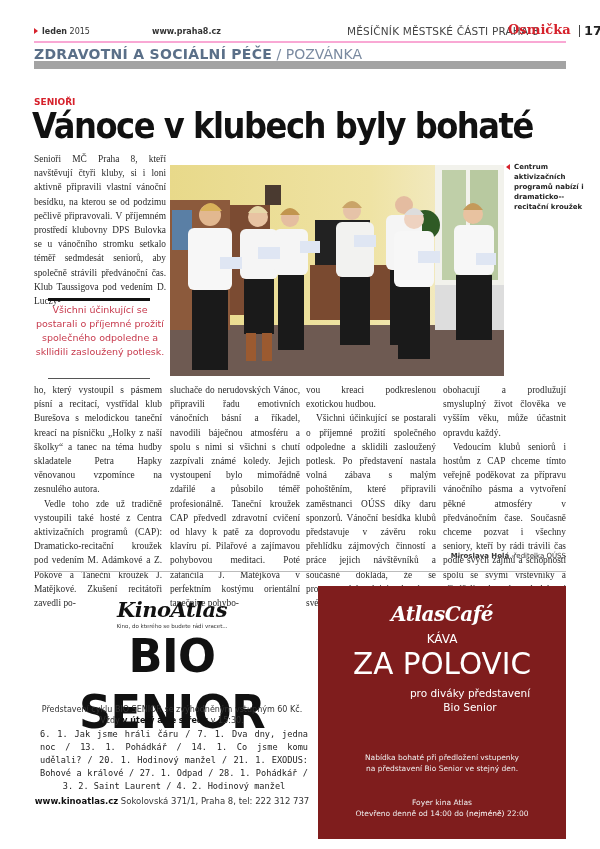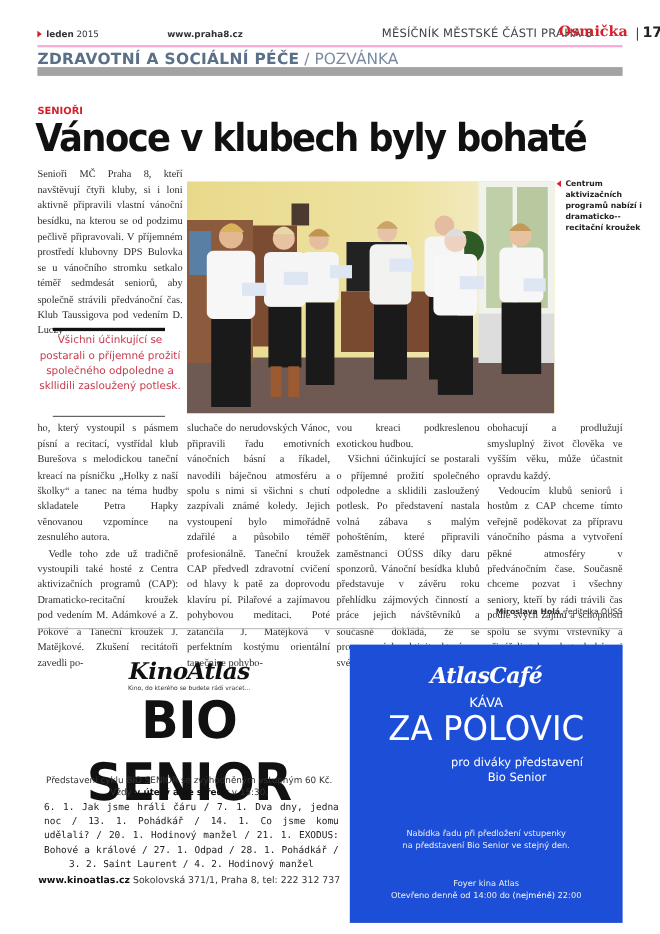--- a/index.html
+++ b/index.html
@@ -52,21 +52,21 @@
   .kino-logo { position: absolute; left: 0; width: 276px; top: 7px; font-family: "DejaVu Serif", serif; font-style: italic; font-weight: bold; font-size: 21px; letter-spacing: -0.5px; }
   .kino-tag { position: absolute; left: 0; width: 276px; top: 33px; font-size: 5.5px; color: #333; }
   .bio { position: absolute; left: 0; width: 276px; top: 38px; font-weight: bold; font-size: 47px; letter-spacing: -0.5px; line-height: 56px; transform: scaleX(0.95); }
   .ad-desc { position: absolute; left: 0; width: 276px; top: 94px; font-size: 8px; line-height: 11px; color: #333; margin-top: 20px; }
   .ad-desc b { font-weight: bold; color: #111; }
   .films { position: absolute; left: 6px; width: 268px; top: 138px; font-family: "DejaVu Sans Mono", monospace; font-size: 8.6px; line-height: 13px; text-align: justify; text-align-last: center; color: #222; }
   .films b { font-weight: normal; }
   .kino-foot { position: absolute; left: 0; width: 276px; top: 206px; font-size: 8.5px; color: #333; }
   .kino-foot b { font-weight: bold; color: #111; }
 
-  .ad-right { position: absolute; left: 318px; top: 586px; width: 248px; height: 253px; background: #1d4ed8; color: #fff; text-align: center; font-family: "DejaVu Sans", sans-serif; }
+  .ad-right { position: absolute; left: 318px; top: 586px; width: 248px; height: 253px; background: #7f1d1d; color: #fff; text-align: center; font-family: "DejaVu Sans", sans-serif; }
   .atlas-logo { position: absolute; left: 0; width: 248px; top: 16px; font-family: "DejaVu Serif", serif; font-style: italic; font-weight: bold; font-size: 20px; letter-spacing: -0.5px; }
   .kava { position: absolute; left: 0; width: 248px; top: 46px; font-size: 12px; }
   .zapolovic { position: absolute; left: 0; width: 248px; top: 59px; font-size: 31px; line-height: 36px; transform: scaleX(0.95); }
   .prodiv { position: absolute; left: 0; width: 248px; top: 100px; font-size: 10.5px; line-height: 14px; margin-left: 28px; }
   .nabidka { position: absolute; left: 0; width: 248px; top: 166px; font-size: 7.5px; line-height: 11px; color: #eee; }
   .foyer { position: absolute; left: 0; width: 248px; top: 211px; font-size: 7.5px; line-height: 11px; color: #eee; }
   .foyer b { font-weight: normal; color: #fff; }
 </style>
 </head>
 <body>
@@ -198,20 +198,20 @@
 
 <div class="ad-right">
   <div class="atlas-logo">AtlasCafé</div>
   <div class="kava">KÁVA</div>
   <div class="zapolovic">ZA POLOVIC</div>
   <div class="prodiv">
     <div>pro diváky představení</div>
     <div>Bio Senior</div>
   </div>
   <div class="nabidka">
-    <div>Nabídka řadu při předložení vstupenky</div>
+    <div>Nabídka bohaté při předložení vstupenky</div>
     <div>na představení Bio Senior ve stejný den.</div>
   </div>
   <div class="foyer">
     <div>Foyer kina Atlas</div>
     <div><span>Otevřeno denně od 14:00 do </span><b>(nejméně)</b><span> 22:00</span></div>
   </div>
 </div>
 
 </body></html>

